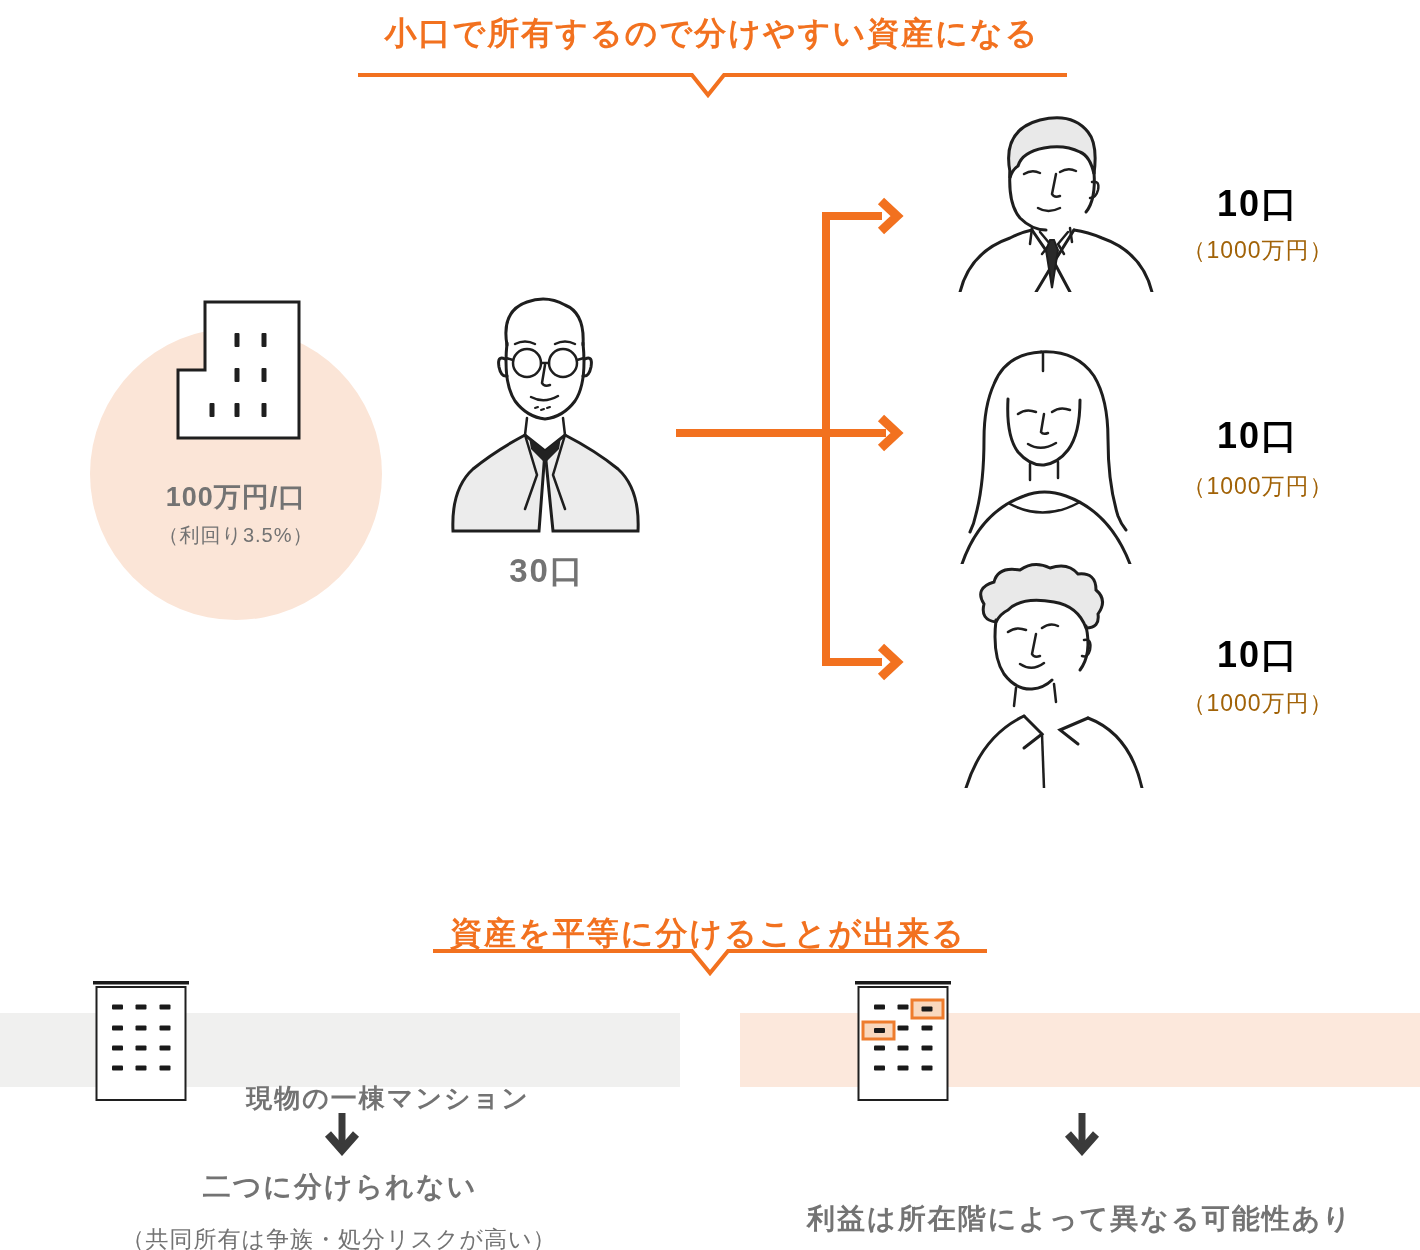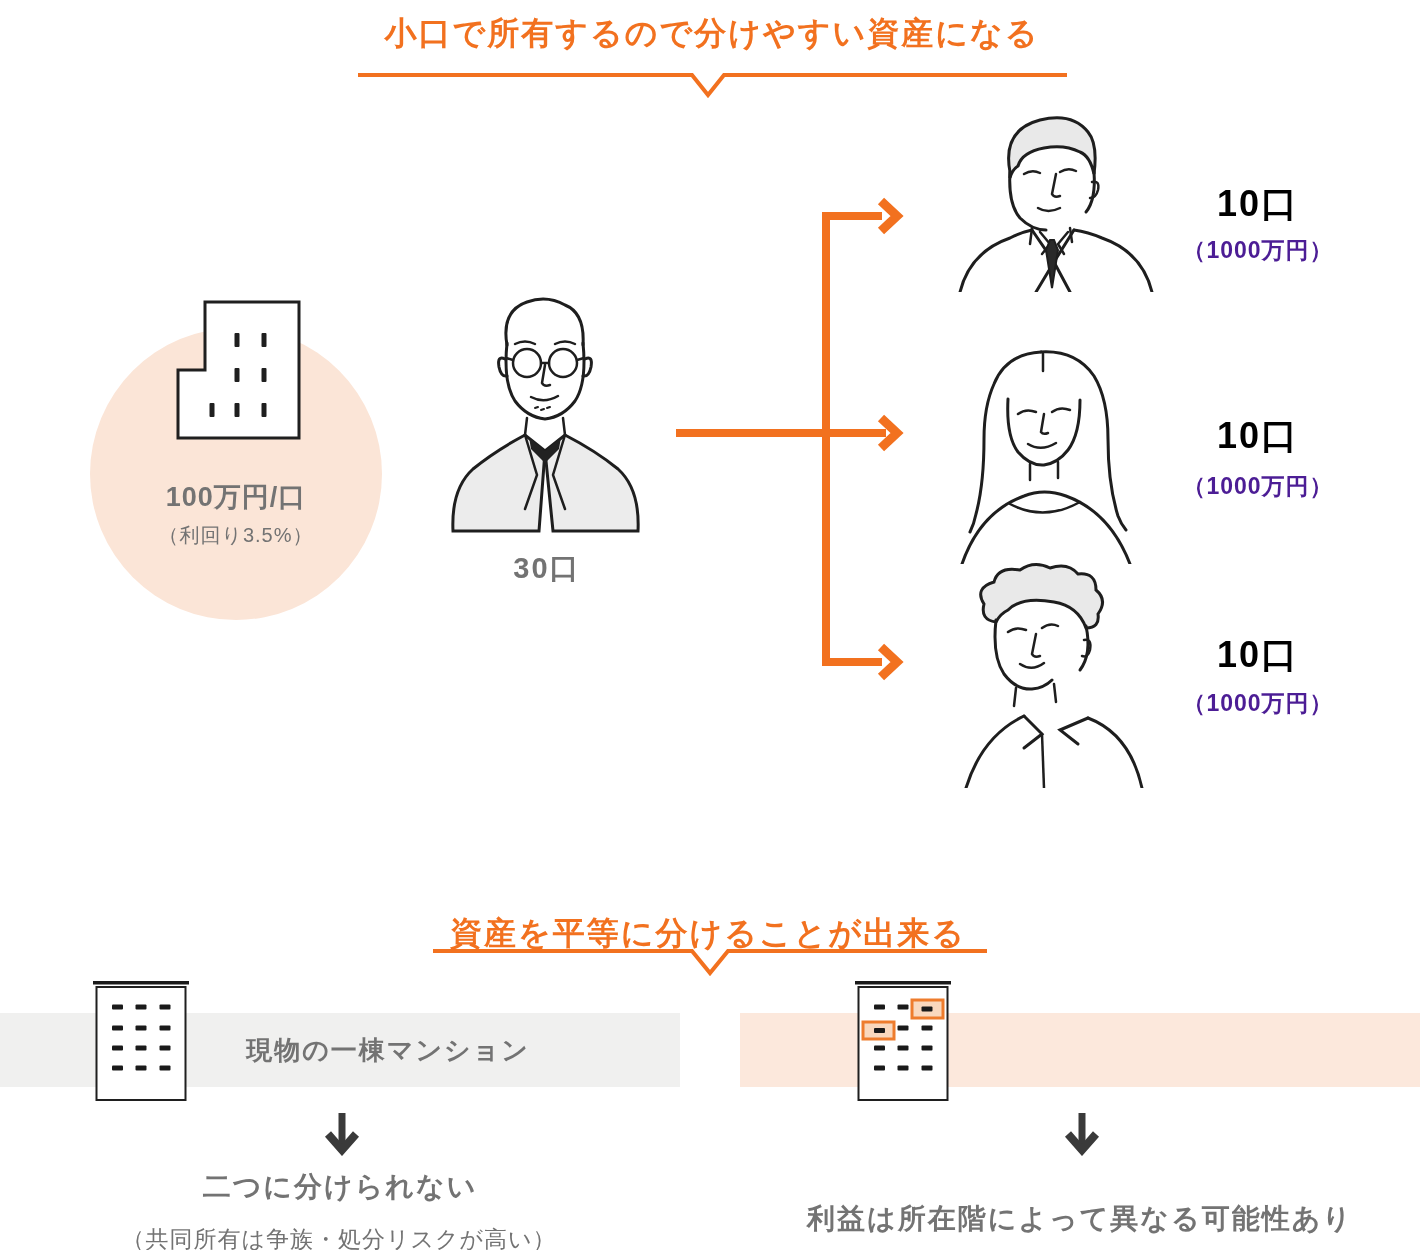--- a/index.html
+++ b/index.html
@@ -20,27 +20,27 @@
     font-size:32px;font-weight:700;letter-spacing:2px;
     color:#F2711F;
   }
   .dark{color:#737373;}
   .circle{
     width:292px;height:292px;border-radius:50%;
     background:#FBE5D7;
   }
   .price{font-size:27px;font-weight:600;letter-spacing:1px;}
   .yield{font-size:20px;font-weight:500;letter-spacing:1px;}
-  .units-owner{font-size:29px;font-weight:700;letter-spacing:2px;}
+  .units-owner{font-size:33px;font-weight:700;letter-spacing:2px;}
   .units{font-size:36px;font-weight:600;letter-spacing:2px;color:#000000;}
-  .amount{font-size:23px;font-weight:700;letter-spacing:1px;color:#4c1d95;}
+  .amount{font-size:23px;font-weight:400;letter-spacing:1px;color:#a16207;}
   .bar{height:74px;top:1013px;}
   .bar-left{background:#F0F0EF;left:0;width:680px;}
   .bar-right{background:#FCE8DC;left:740px;width:680px;}
-  .bar-label{font-size:26px;font-weight:700;letter-spacing:2px;}
+  .bar-label{font-size:26px;font-weight:700;letter-spacing:2px;margin-top:48px;}
   .result{font-size:28px;font-weight:700;letter-spacing:2px;}
   .note{font-size:23px;font-weight:500;letter-spacing:1px;}
   svg{display:block;}
 </style>
 </head>
 <body>
 
 <div id="canvas">
 
   <div class="abs ctr title" style="left:712px;top:12px;">小口で所有するので分けやすい資産になる</div>

